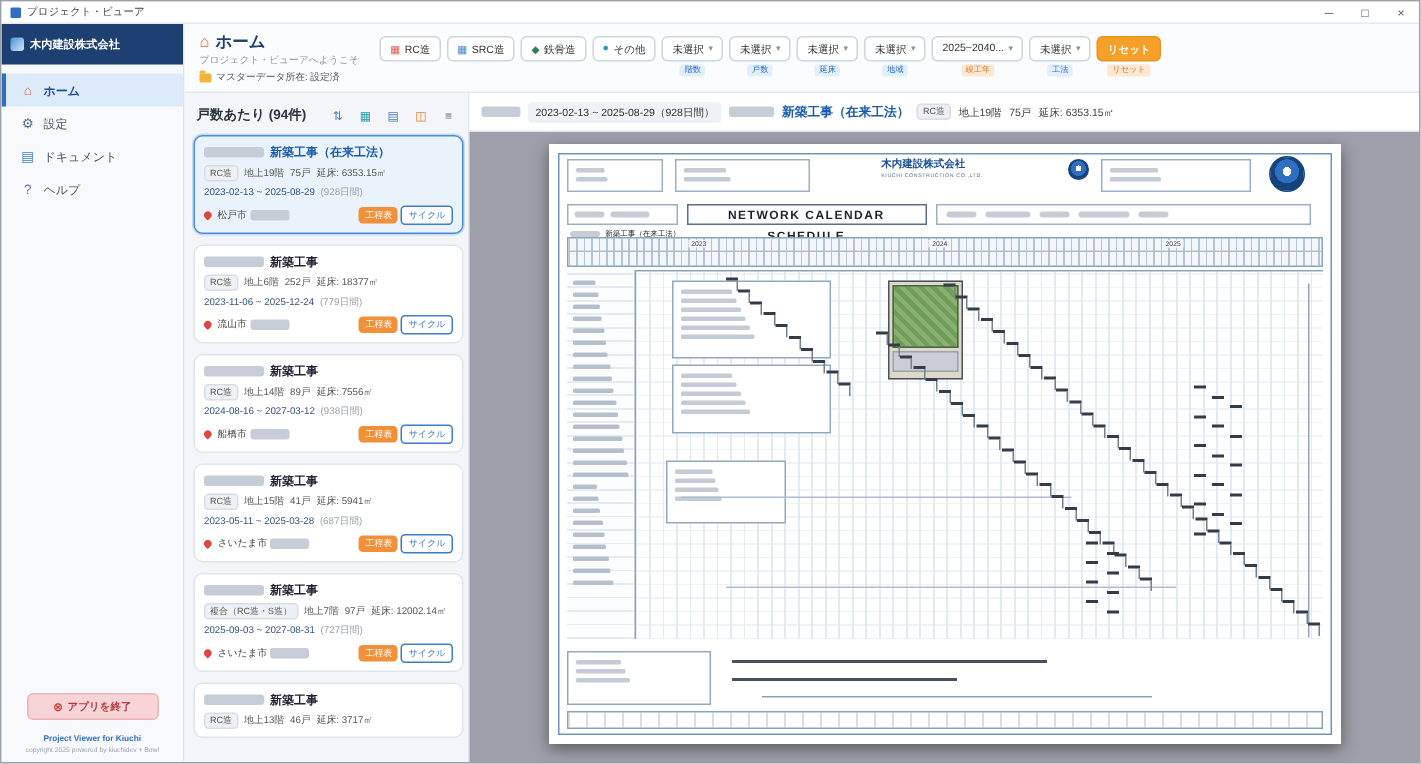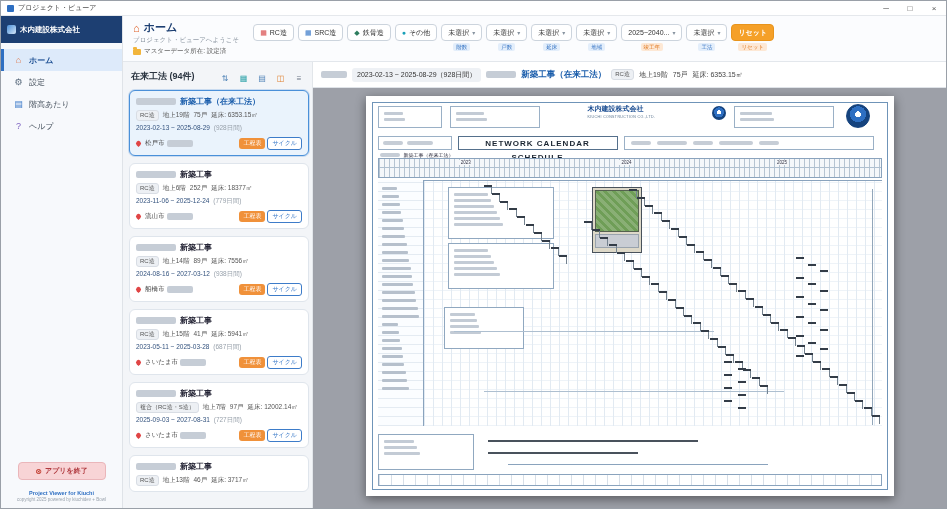--- a/index.html
+++ b/index.html
@@ -172,21 +172,21 @@
             <span>ホーム</span>
           </div>
 
           <div class="sb-item">
             <span class="sb-ico" style="color: rgb(90, 107, 125);">⚙</span>
             <span>設定</span>
           </div>
 
           <div class="sb-item">
             <span class="sb-ico" style="color: rgb(61, 124, 201);">▤</span>
-            <span>階高あたり</span>
+            <span>ドキュメント</span>
           </div>
 
           <div class="sb-item">
             <span class="sb-ico" style="color: rgb(122, 95, 192);">?</span>
             <span>ヘルプ</span>
           </div>
         </nav>
       <div class="sb-spacer"></div>
       <button class="exit-btn">
         <span class="exit-ico">⊗</span>
@@ -289,21 +289,21 @@
             <button class="fbtn reset">リセット</button>
             <span class="ftag ftag-orange">リセット</span>
           </div>
         </div>
       </div>
 
       <div class="bodyrow">
 
         <section class="results">
           <div class="results-head">
-            <span class="results-title">在来工法 (94件)</span>
+            <span class="results-title">戸数あたり (94件)</span>
             <div class="results-tools">
               
             
                 <button class="rtool" style="color: rgb(74, 127, 181);">⇅</button>
               
                 <button class="rtool" style="color: rgb(42, 161, 168);">▦</button>
               
                 <button class="rtool" style="color: rgb(74, 127, 181);">▤</button>
               
                 <button class="rtool" style="color: rgb(224, 128, 48);">◫</button>

